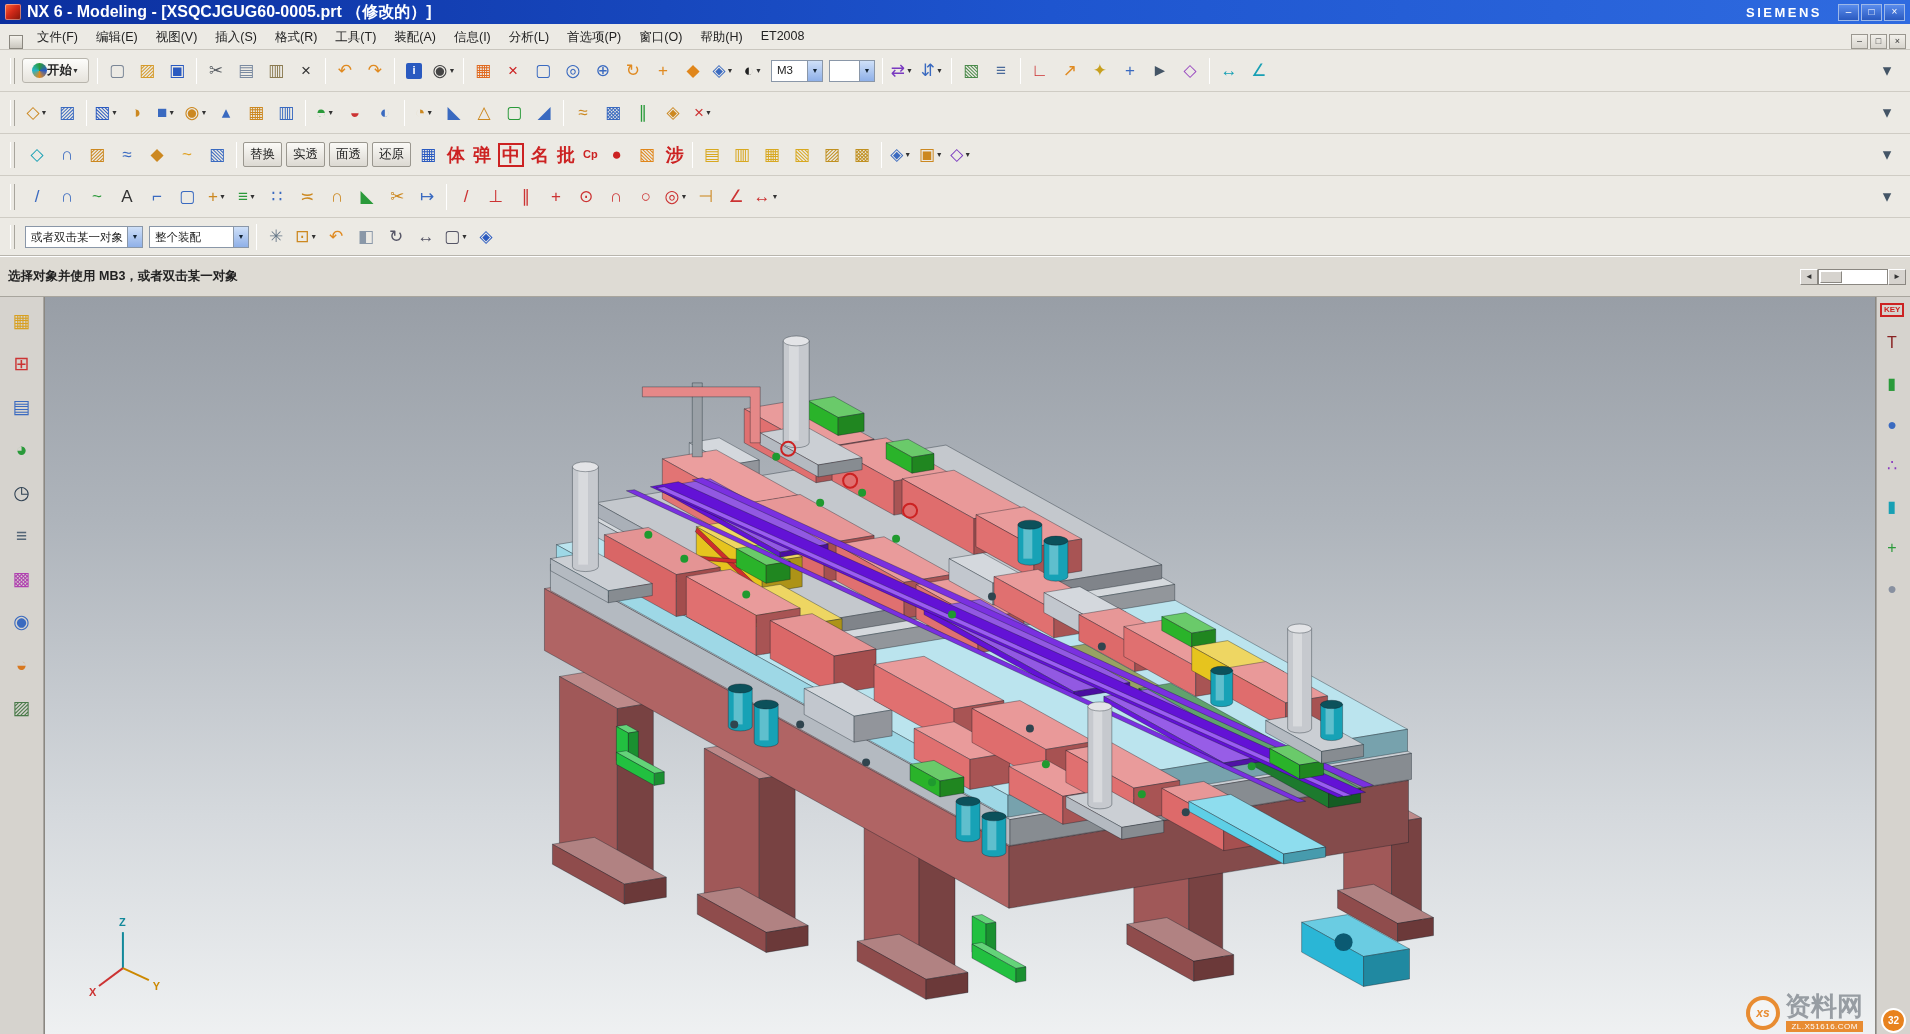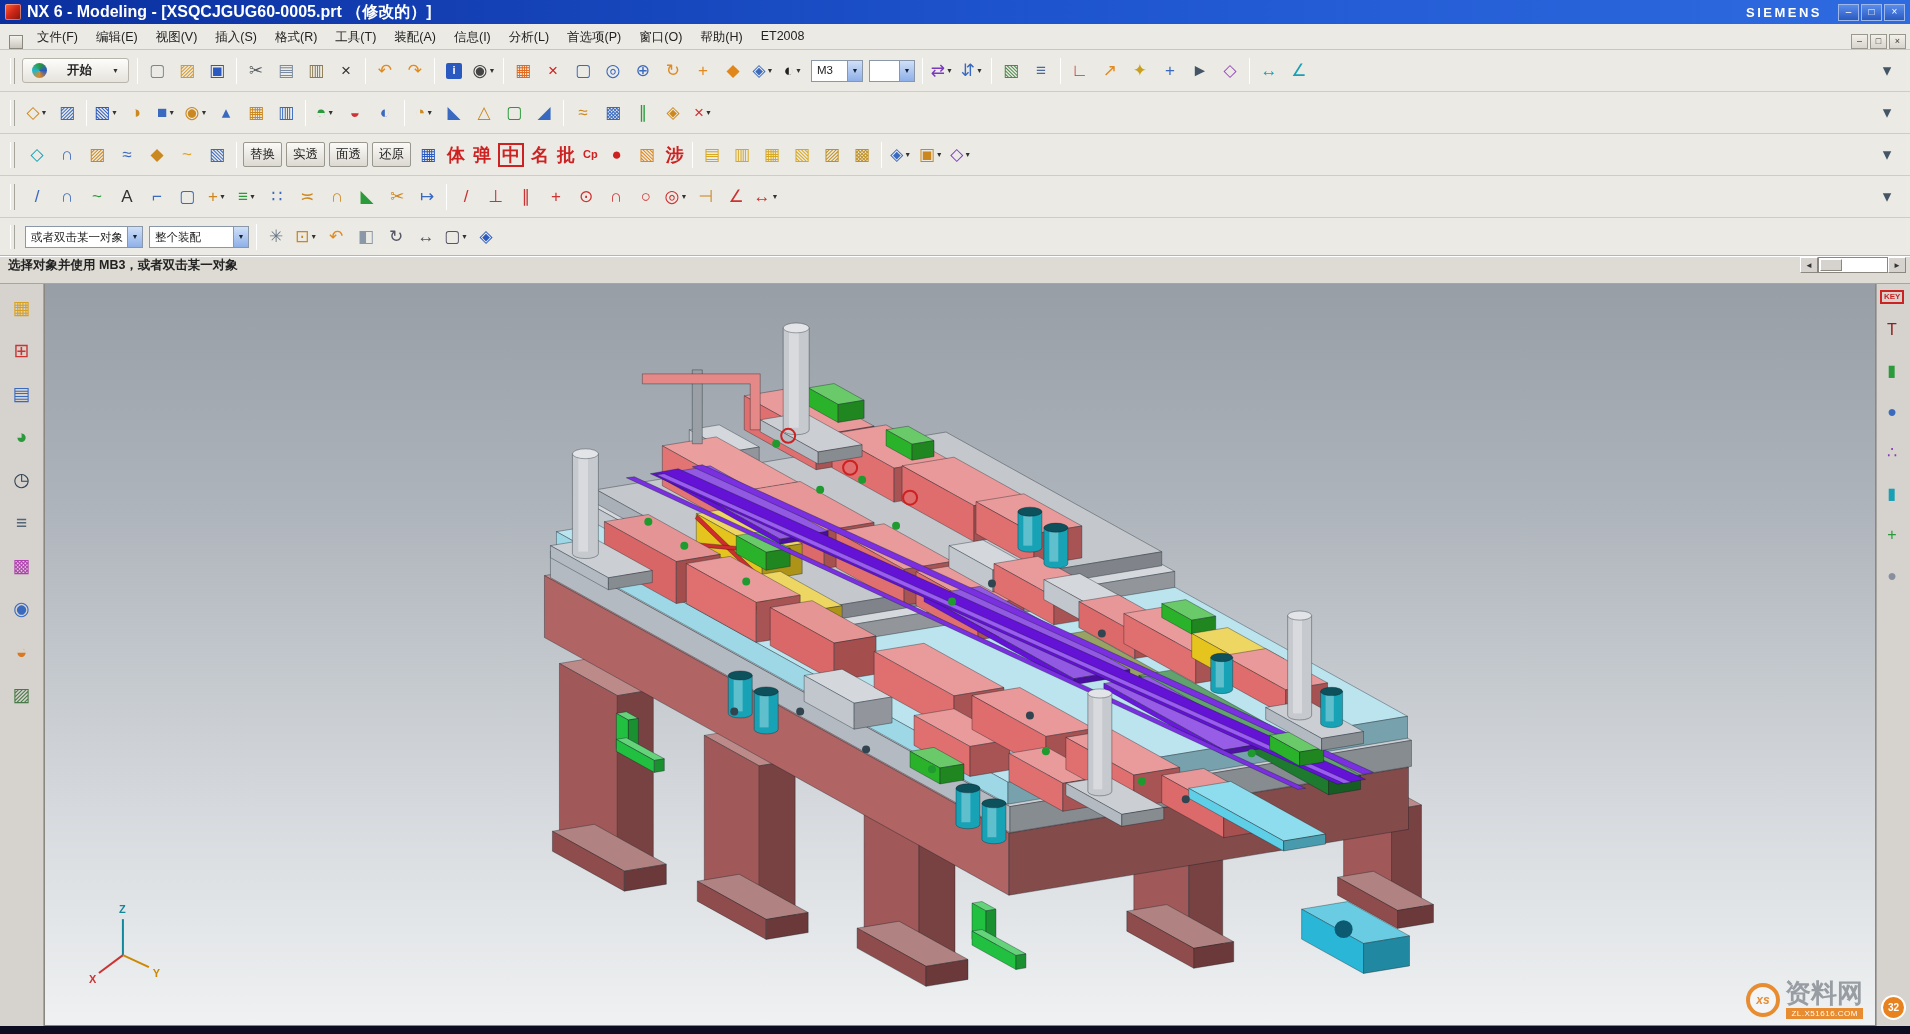--- a/index.html
+++ b/index.html
@@ -29,29 +29,29 @@
   .tico i.g.bgd{width:16px;height:16px;font-size:11px;font-weight:bold;display:inline-flex;align-items:center;justify-content:center;border-radius:2px}
   .tico b.dd,.start-btn b.dd{font-size:7px;color:#333;font-weight:normal}
   .tico.end{margin-left:auto}
   .tsep{width:1px;height:26px;background:#aaa79f;border-right:1px solid #fff;margin:0 4px;flex:none}
   .tcombo{height:22px;border:1px solid #8a97a8;background:#fff;display:inline-flex;align-items:stretch;font-size:11.5px;margin:0 3px;flex:none;overflow:hidden}
   .tcombo-t{flex:1;padding:3px 4px 0 5px;white-space:nowrap;overflow:hidden}
   .tcombo-b{width:15px;background:linear-gradient(#cfe0f8,#8fb0e8);border-left:1px solid #8a97a8;color:#123;font-size:7px;display:inline-flex;align-items:center;justify-content:center}
   .tbtn-txt{height:25px;padding:2px 6px;border:1px solid #9a978f;border-radius:2px;background:linear-gradient(#fbfaf7,#dcd9d2);font-size:12.5px;display:inline-flex;align-items:center;margin:0 2px;white-space:nowrap;flex:none}
   .tchr{font-size:18px;font-weight:bold;padding:0 4px;height:30px;display:inline-flex;align-items:center;flex:none;line-height:1}
   .tchr.boxed{border:2px solid;height:24px;padding:0 2px;margin:0 3px}
-  .start-btn{display:inline-flex;align-items:center;gap:20px;padding:3px 9px;margin-right:4px;border:1px solid #b8b5ad;border-radius:3px;background:linear-gradient(#fdfdfb,#e6e3dc);font-size:12.5px;font-weight:bold;flex:none}
+  .start-btn{display:inline-flex;align-items:center;gap:0;padding:3px 9px;margin-right:4px;border:1px solid #b8b5ad;border-radius:3px;background:linear-gradient(#fdfdfb,#e6e3dc);font-size:12.5px;font-weight:bold;flex:none}
   .start-ico{width:15px;height:15px;border-radius:50%;background:conic-gradient(#2a9a3a,#2a5ac0,#e08a20,#27b5c8,#2a9a3a)}
 
   
   .selbar{height:38px;background:#eceae4;display:flex;align-items:center;padding:0 8px 0 10px;border-bottom:1px solid #b8b5ad}
   .selbar::before{content:"";width:3px;height:24px;border-left:1px solid #fff;border-right:1px solid #a8a59d;margin-right:7px}
 
   
-  .promptbar{height:28px;background:#dedbd4;border-top:1px solid #fff;border-bottom:1px solid #a8a59d;display:flex;align-items:flex-start;padding:0 4px 0 8px;font-size:12.5px;font-weight:bold}
+  .promptbar{height:41px;background:#dedbd4;border-top:1px solid #fff;border-bottom:1px solid #a8a59d;display:flex;align-items:center;padding:0 4px 0 8px;font-size:12.5px;font-weight:bold}
   .cue-scroll{margin-left:auto;display:flex;align-items:center}
   .cs-btn{width:18px;height:16px;font-size:8px;color:#333;background:#d6d3ce;border:1px solid;border-color:#fff #8a8781 #8a8781 #fff;display:inline-flex;align-items:center;justify-content:center}
   .cs-track{width:70px;height:16px;background:#fff;border:1px solid #8a8781;position:relative}
   .cs-thumb{position:absolute;left:1px;top:1px;width:22px;height:12px;background:#d6d3ce;border:1px solid;border-color:#fff #8a8781 #8a8781 #fff}
 
   
   .main{display:flex;height:742px}
   .lsidebar{width:44px;background:#d6d3ce;border-right:1px solid #a8a5a0;display:flex;flex-direction:column;align-items:center;padding-top:8px;gap:13px;flex:none}
   .lsidebar .tico,.rs-items .tico{width:30px;height:30px}
   .lsidebar .tico i.g{font-size:19px}

